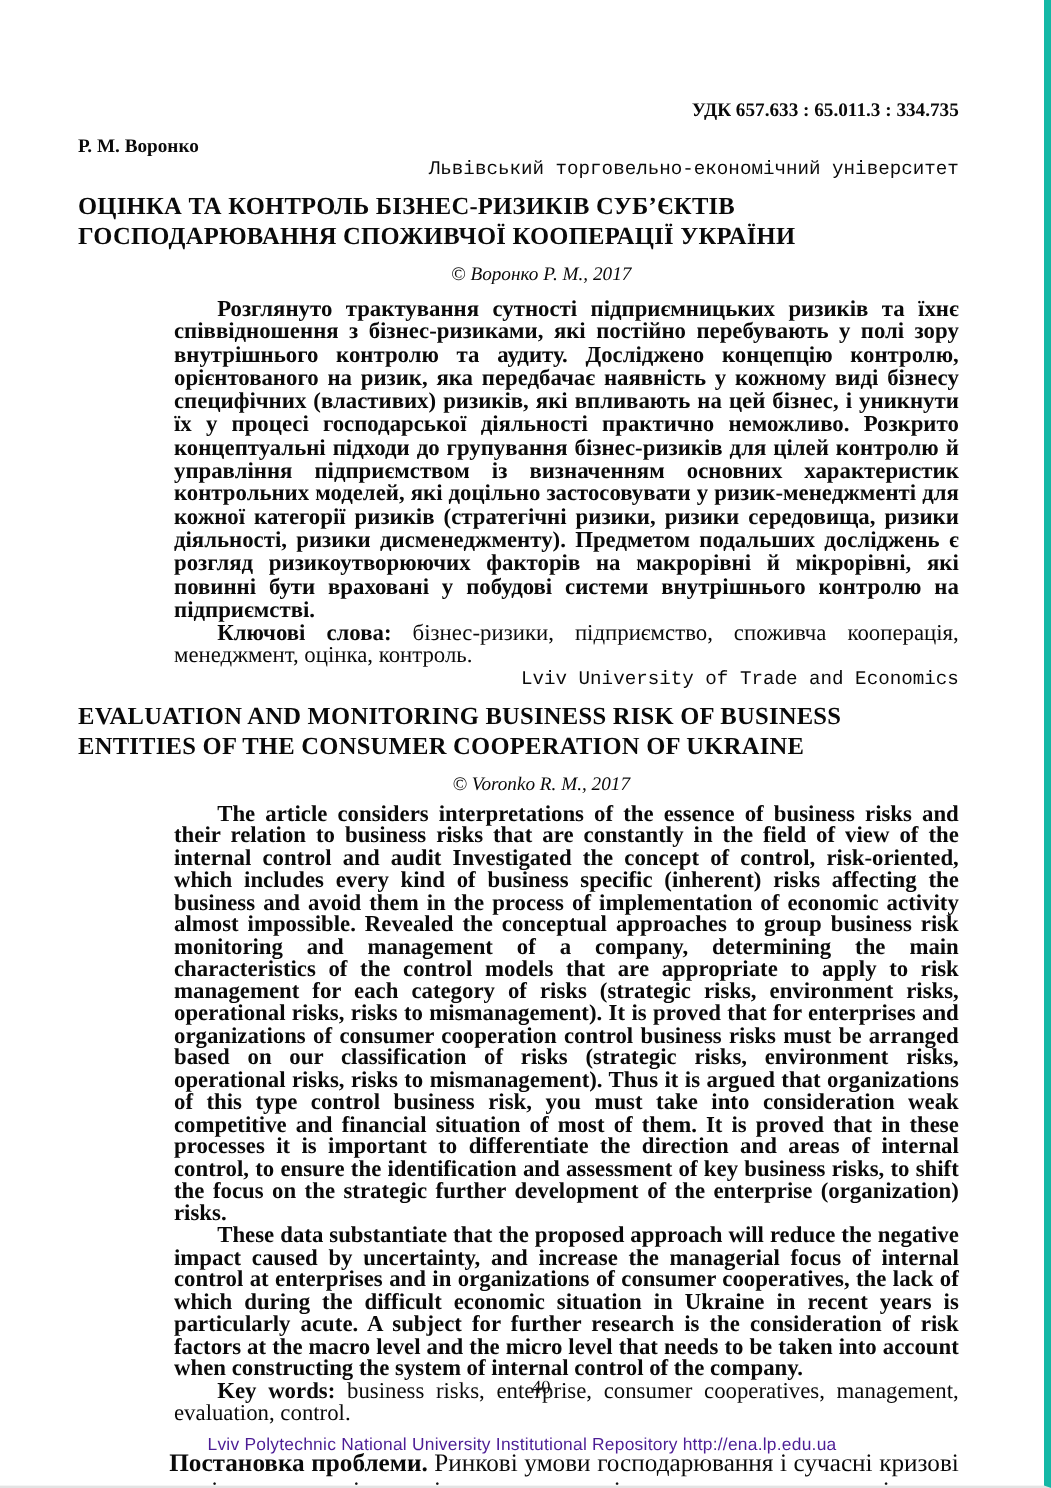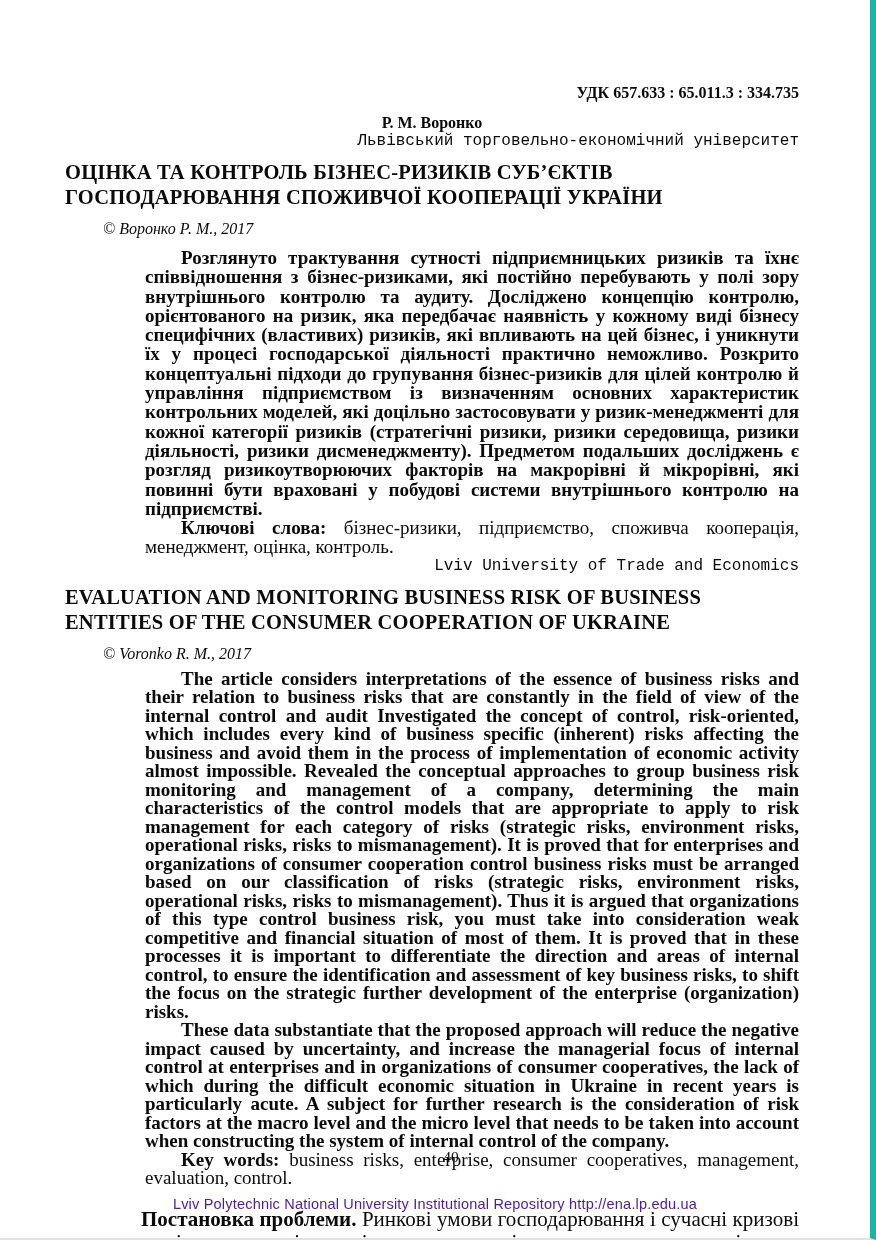--- a/index.html
+++ b/index.html
@@ -19,21 +19,21 @@
   .content {
     padding: 83px 71px 0 65px; 
   }
   .udc {
     text-align: right;
     font-weight: bold;
     font-size: 16px;
     line-height: 19px;
   }
   .author-line {
-    text-align: center;
+    text-align: left;
     font-weight: bold;
     font-size: 16px;
     line-height: 19px;
     margin-top: 11px;
   }
   .affil-line {
     text-align: right;
     font-weight: normal;
     font-size: 16px;
     line-height: 19px;
@@ -45,20 +45,21 @@
     line-height: 25px;
     margin-top: 9px;
     letter-spacing: 0.2px;
   }
   .copyright {
     font-style: italic;
     font-size: 16px;
     line-height: 19px;
     margin-top: 9px;
     margin-left: 38px;
+    text-align: center;
   }
   .abstract {
     margin-left: 80px;
     margin-top: 10px;
     font-weight: bold;
     font-size: 19px;
     line-height: 19.3px;
     text-align: justify;
     text-indent: 36px;
     font-family: Liberation Serif, serif;

